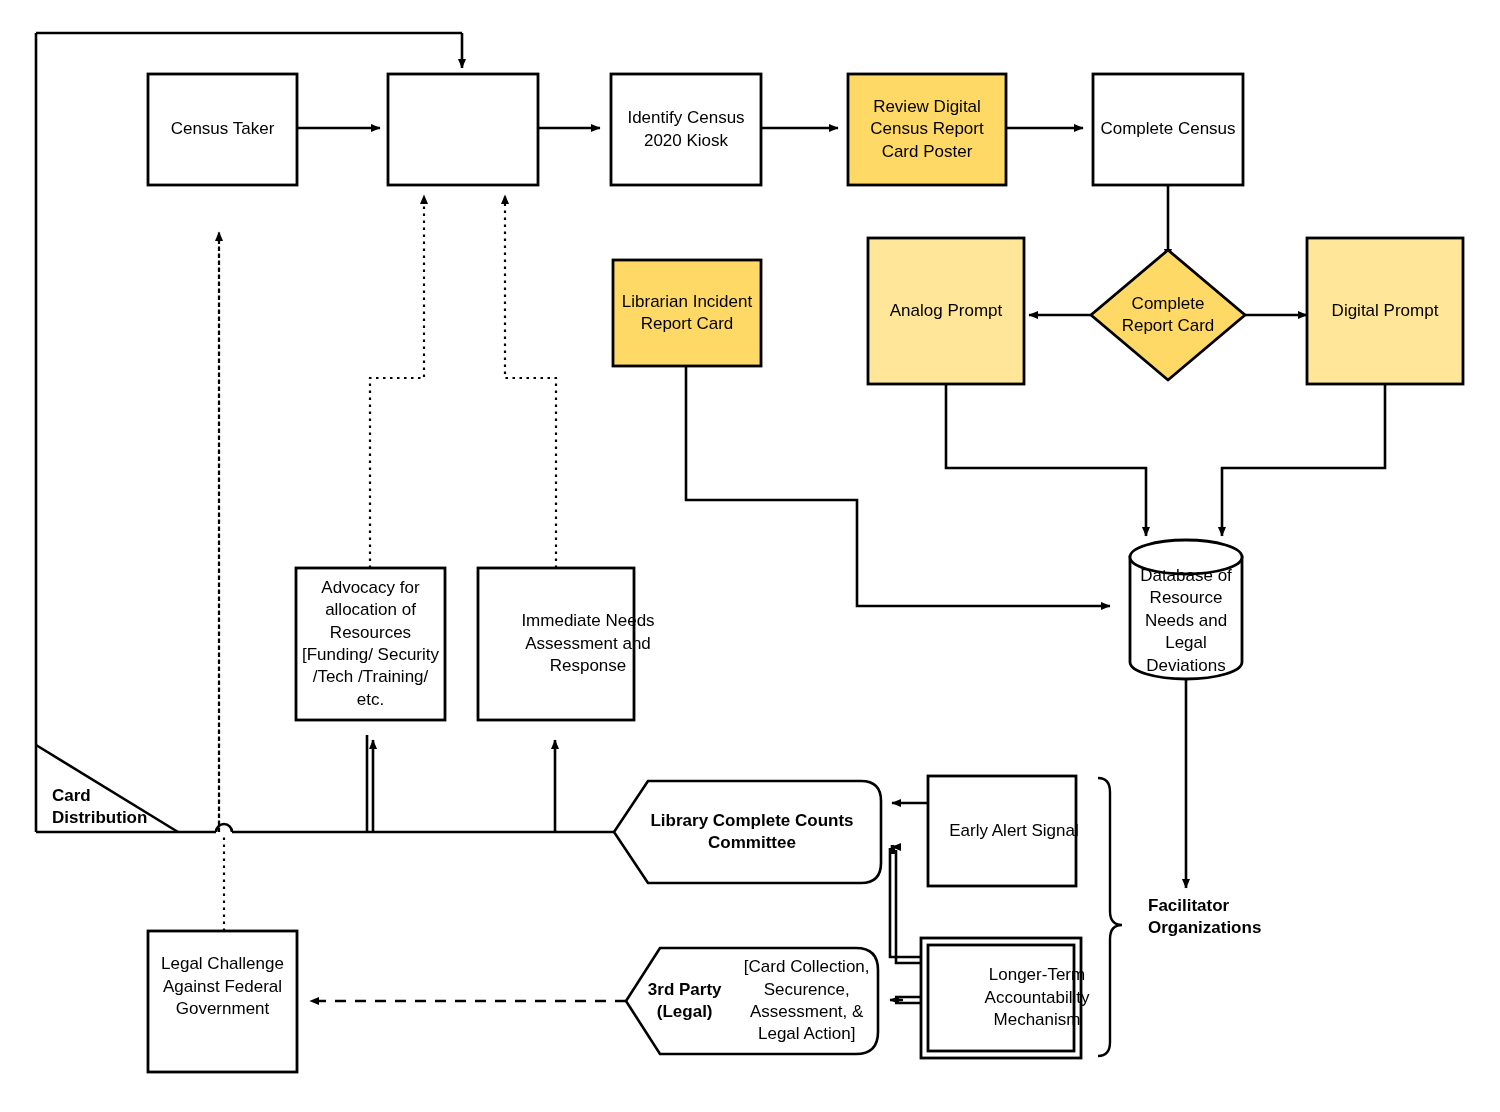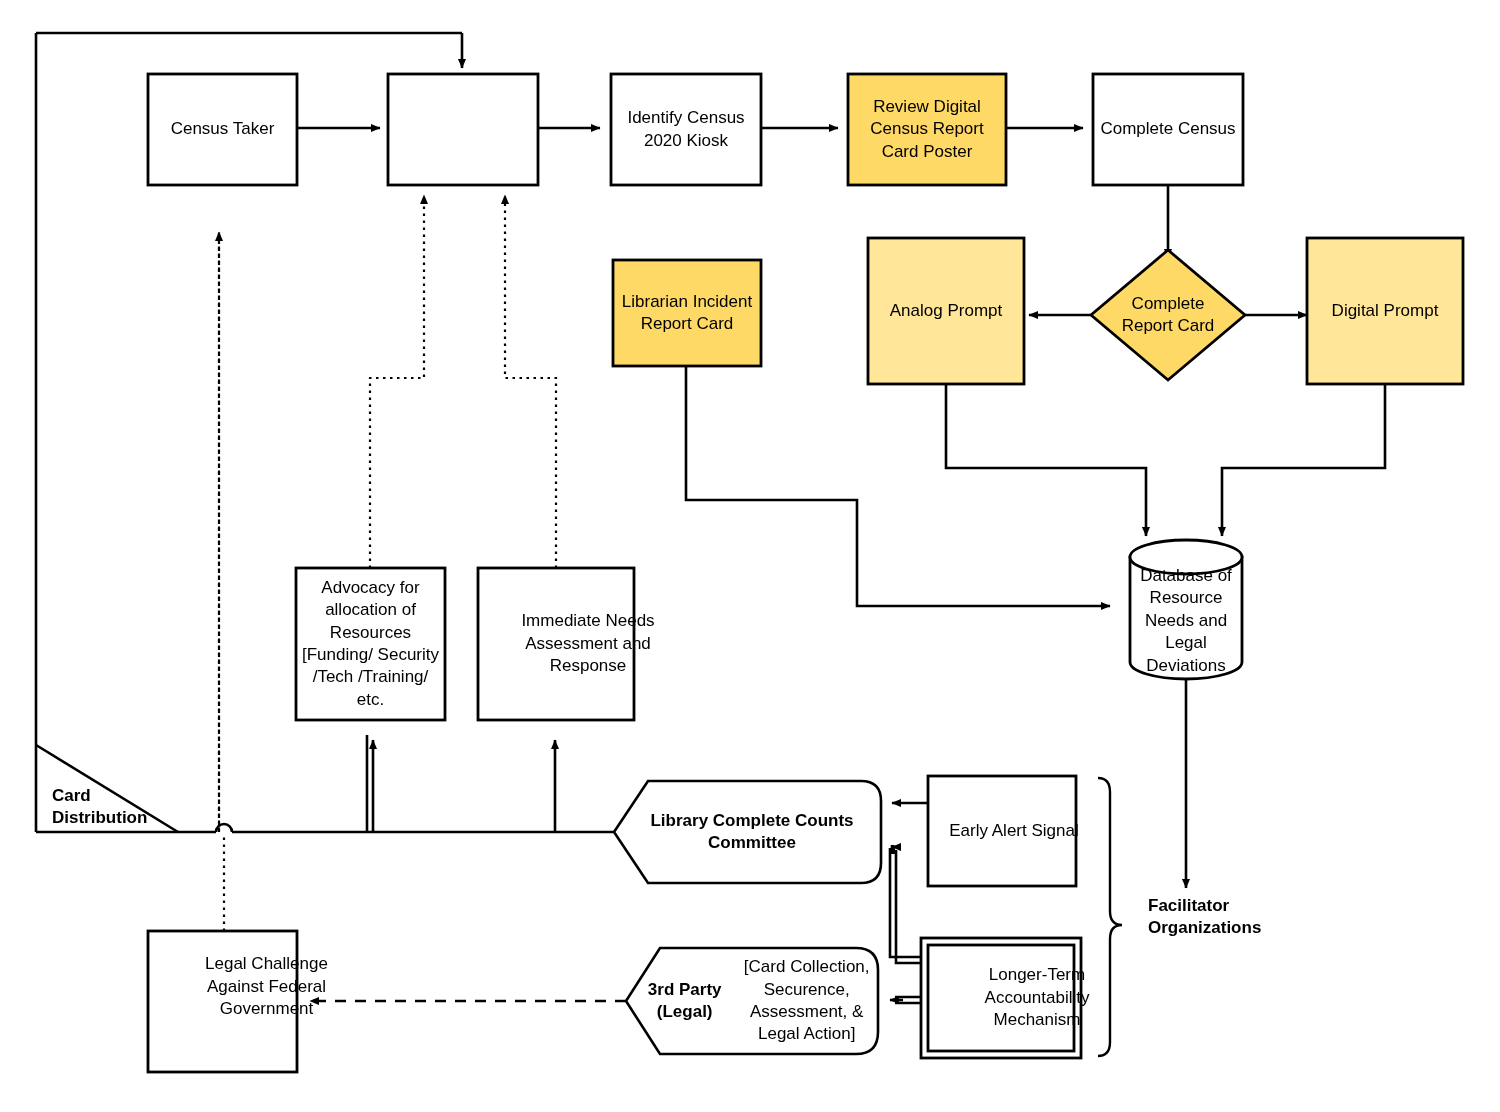--- a/index.html
+++ b/index.html
@@ -234,21 +234,21 @@
 Needs and
 Legal
 Deviations</div>
 
   <div class="node-text" style="left:928px; top:776px; width:172px; height:110px;">Early Alert Signal</div>
 
   <div class="node-text" style="left:928px; top:945px; width:146px; height:106px;padding-left:36px;">Longer-Term
 Accountability
 Mechanism</div>
 
-  <div class="node-text" style="left:148px; top:931px; width:149px; height:112px;padding-left:44px;">Legal Challenge
+  <div class="node-text" style="left:148px; top:931px; width:149px; height:112px;">Legal Challenge
 Against Federal
 Government</div>
 
   <div class="hex-label" style="left:628px; top:781px; width:248px; height:102px;">
     <div class="hl-title" style="white-space:pre-line;">Library Complete Counts
 Committee</div>
   </div>
 
   <div class="hex-label" style="left:638px; top:948px; width:244px; height:106px;">
     <div class="hl-title" style="white-space:pre-line;">3rd Party (Legal)</div>

